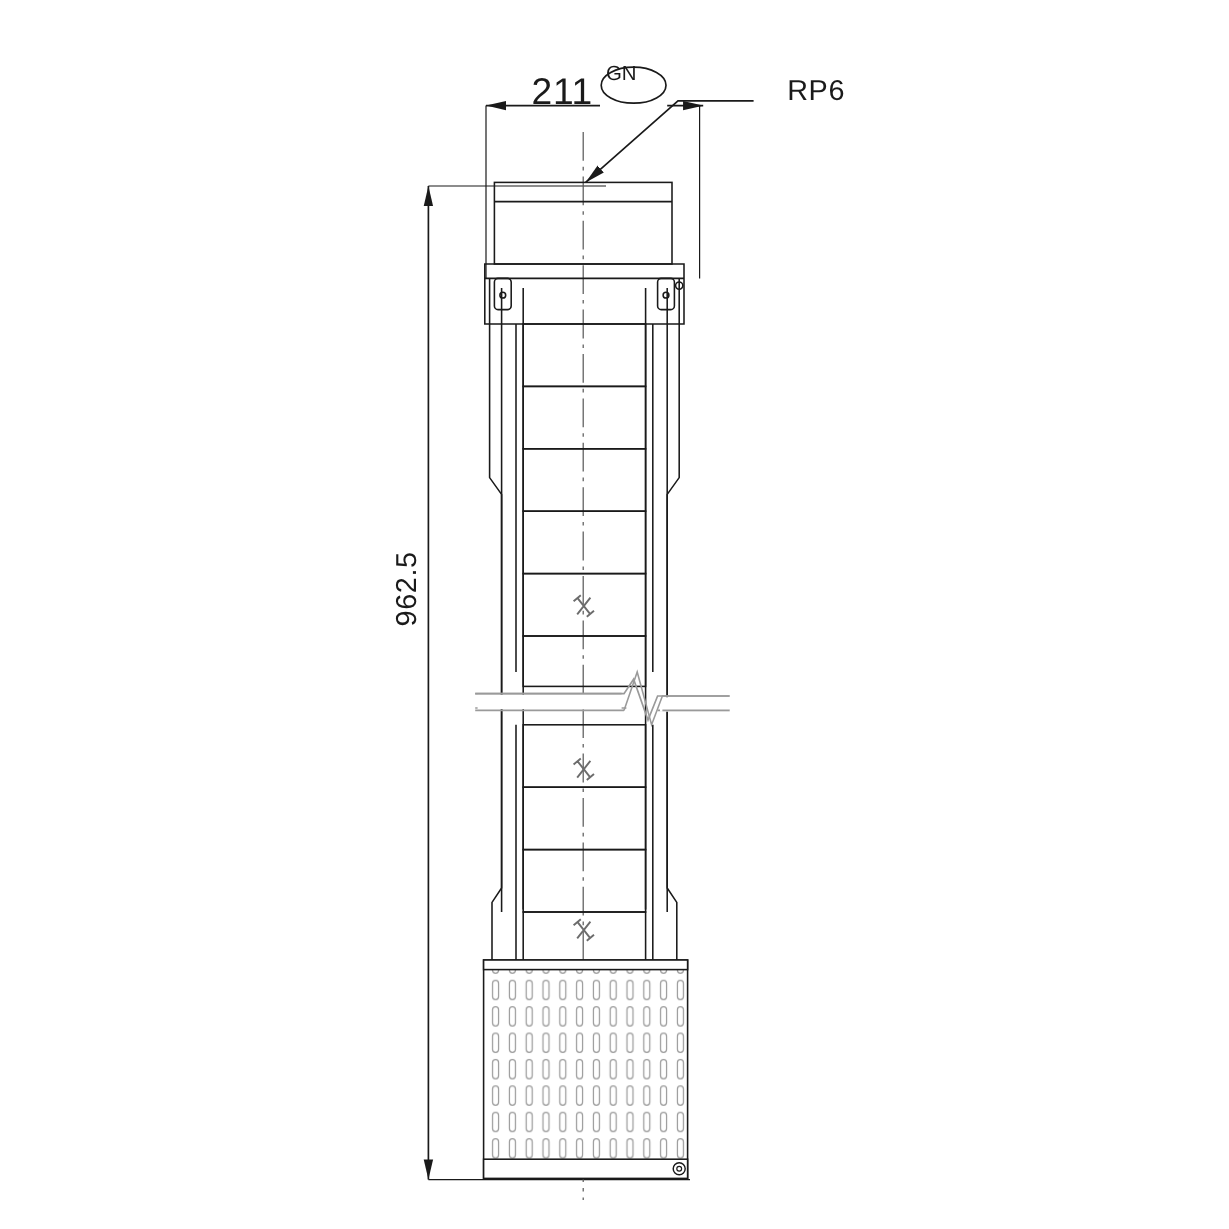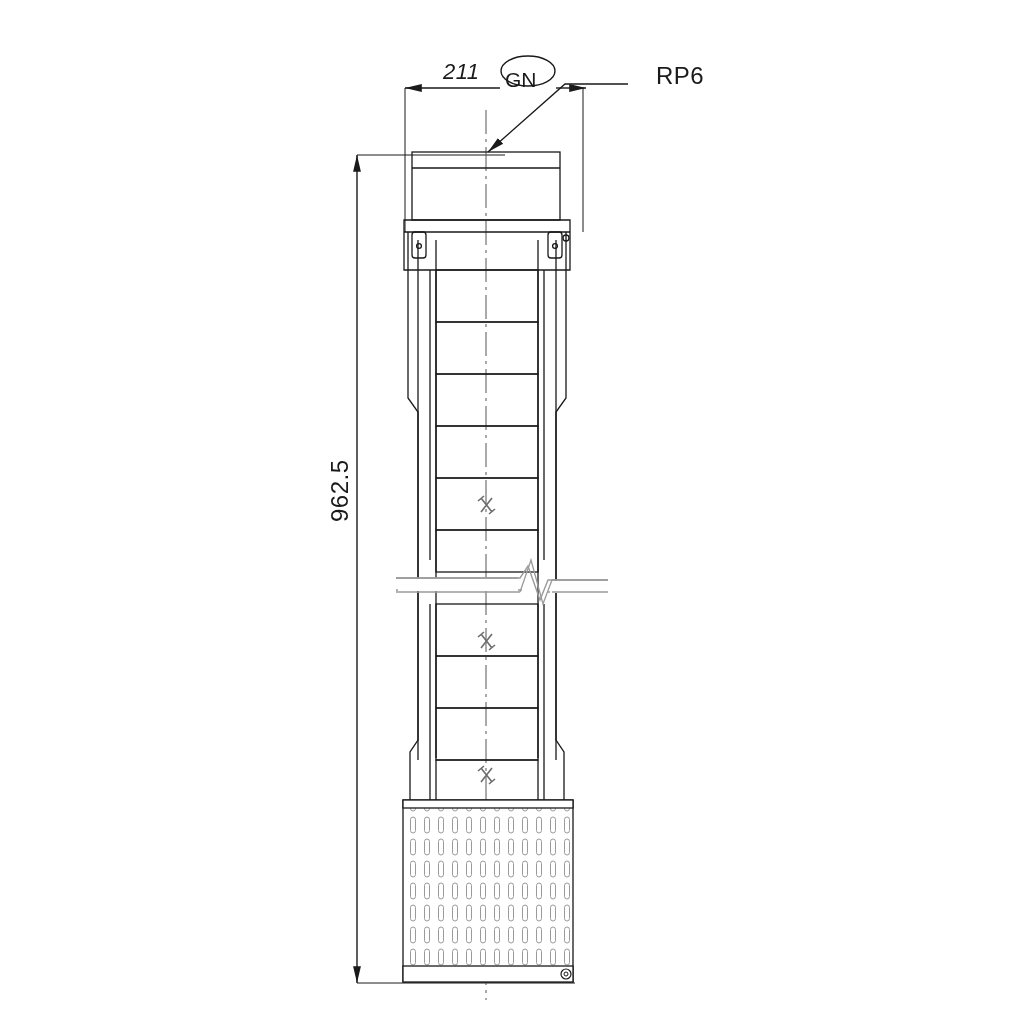--- a/index.html
+++ b/index.html
@@ -24,28 +24,27 @@
   }
   .lbl {
     position: absolute;
     color: #1a1a1a;
     font-family: "Liberation Sans", sans-serif;
     white-space: nowrap;
   }
   #label-width {
     left: 443px;
     top: 59px;
-    font-size: 22px;
+    font-size: 31px;
     letter-spacing: 0.5px;
-    font-style: italic;
   }
   #label-gn {
     left: 505px;
-    top: 68px;
-    font-size: 21px;
+    top: 52px;
+    font-size: 17px;
   }
   #label-rp6 {
     left: 632px;
     top: 62px;
     font-size: 24px;
     letter-spacing: 0.5px;
     margin-left: 24px;
   }
   #label-length {
     left: 326px;

